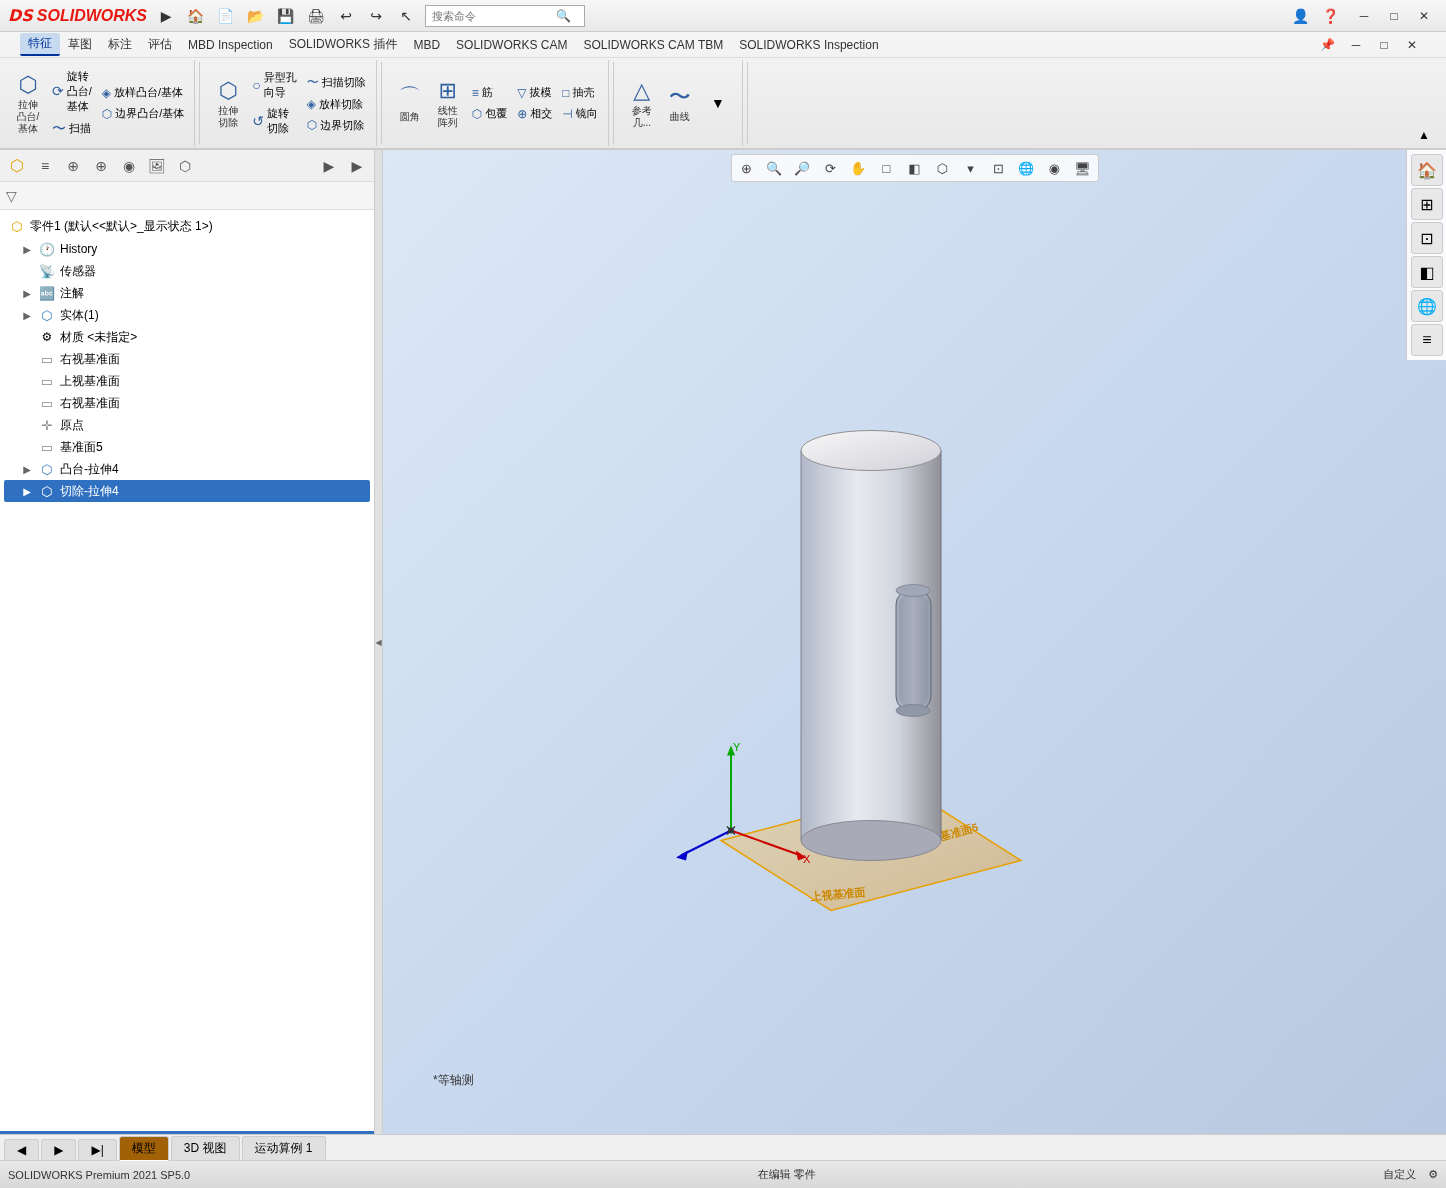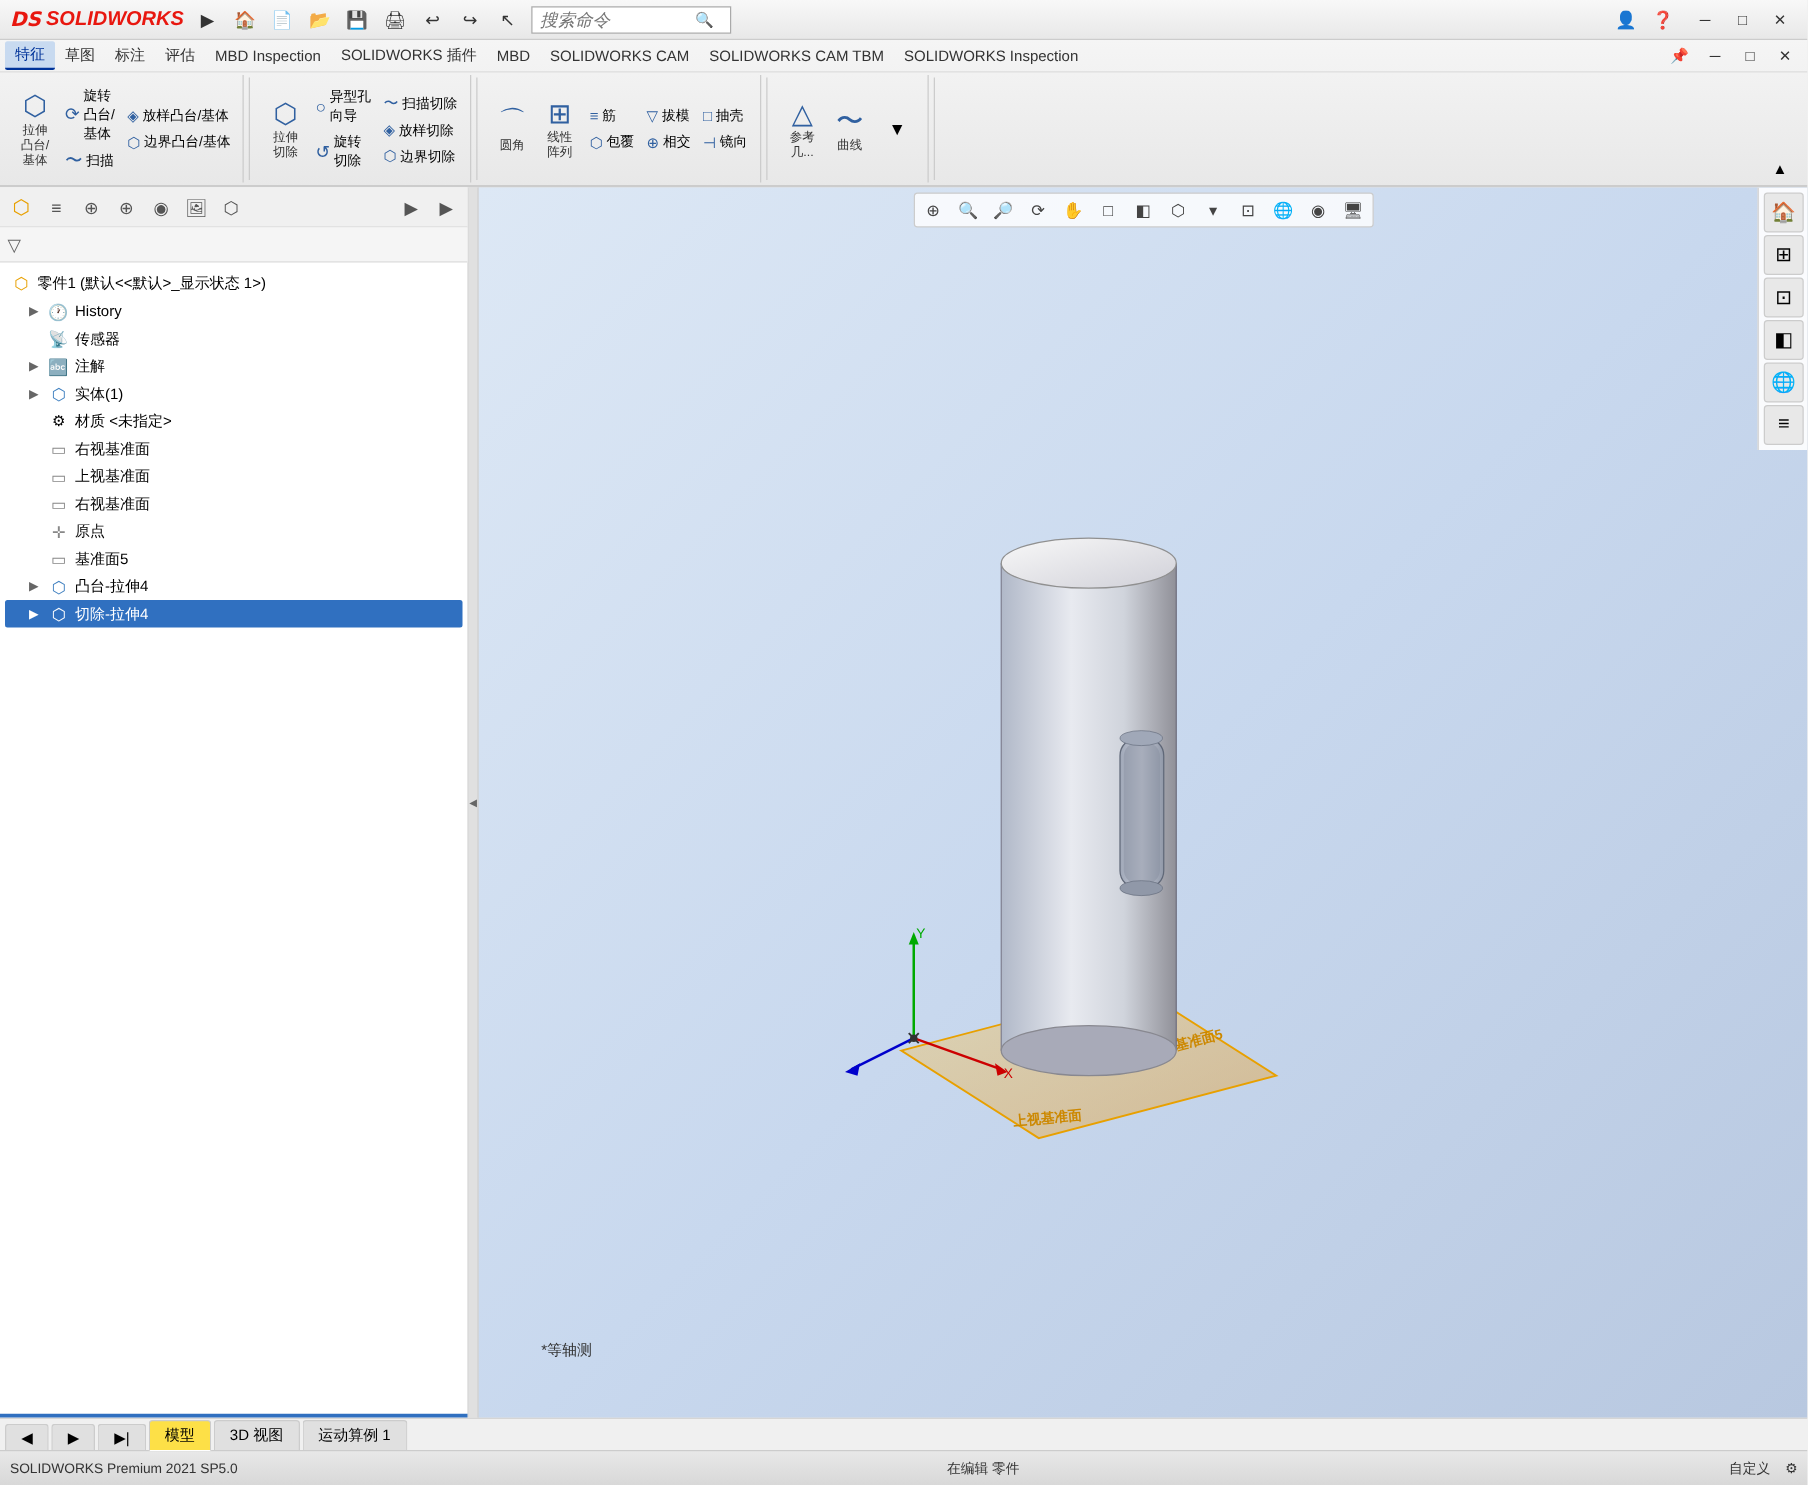--- a/index.html
+++ b/index.html
@@ -7,25 +7,25 @@
 
     
     #titlebar { height: 32px; background: linear-gradient(to bottom, #f8f8f8, #e8e8e8); border-bottom: 1px solid #ccc; display: flex; align-items: center; padding: 0 8px; gap: 8px; }
     #sw-logo { display: flex; align-items: center; gap: 4px; font-weight: bold; font-size: 13px; }
     #sw-logo .ds { color: #e8170f; font-size: 16px; font-style: italic; font-weight: 900; }
     .titlebar-btn { width: 22px; height: 22px; display: flex; align-items: center; justify-content: center; cursor: pointer; font-size: 14px; color: #333; border: none; background: transparent; }
     .titlebar-spacer { flex: 1; }
     .win-controls { display: flex; gap: 2px; }
     .win-ctrl { width: 28px; height: 22px; display: flex; align-items: center; justify-content: center; cursor: pointer; font-size: 12px; background: transparent; border: none; color: #333; }
     .search-box { display: flex; align-items: center; background: white; border: 1px solid #aaa; height: 22px; padding: 0 6px; gap: 4px; width: 160px; }
-    .search-box input { border: none; outline: none; font-size: 14px; width: 120px; font-style: italic; }
+    .search-box input { border: none; outline: none; font-size: 11px; width: 120px; }
 
     
     #ribbon { background: linear-gradient(to bottom, #f5f5f5, #e8e8e8); border-bottom: 2px solid #ccc; }
-    .ribbon-menu { display: flex; align-items: center; padding: 0 4px; height: 26px; border-bottom: 1px solid #ddd; }
+    .ribbon-menu { display: flex; align-items: center; padding: 0 20px; height: 26px; border-bottom: 1px solid #ddd; }
     .ribbon-menu-item { padding: 2px 8px; font-size: 12px; cursor: pointer; color: #333; border-radius: 2px; }
     .ribbon-menu-item.active { background: #c8daf0; color: #003399; border-bottom: 2px solid #003399; }
     .ribbon-content { display: flex; align-items: stretch; padding: 2px 4px; min-height: 90px; }
     .ribbon-group { display: flex; flex-direction: column; align-items: center; border-right: 1px solid #ccc; padding: 2px 6px; }
     .ribbon-group-items { display: flex; gap: 2px; flex: 1; align-items: center; flex-wrap: wrap; }
     .ribbon-btn { display: flex; flex-direction: column; align-items: center; justify-content: center; padding: 2px 4px; cursor: pointer; border-radius: 3px; min-width: 36px; }
     .ribbon-btn .icon { width: 28px; height: 28px; display: flex; align-items: center; justify-content: center; font-size: 20px; }
     .ribbon-btn .label { font-size: 10px; color: #333; text-align: center; line-height: 1.2; white-space: nowrap; }
     .ribbon-btn-small { display: flex; align-items: center; gap: 3px; padding: 2px 4px; cursor: pointer; border-radius: 2px; font-size: 11px; }
     .instant3d-btn { background: linear-gradient(to bottom, #e8a000, #c07000); color: white; border: 1px solid #a06000; padding: 4px 10px; font-size: 13px; font-weight: bold; cursor: pointer; border-radius: 3px; height: 60px; display: flex; align-items: center; }
@@ -50,21 +50,21 @@
     .vp-btn { width: 26px; height: 22px; display: flex; align-items: center; justify-content: center; cursor: pointer; border-radius: 2px; font-size: 13px; color: #444; }
     .right-panel { position: absolute; right: 0; top: 0; width: 40px; background: rgba(255,255,255,0.9); border-left: 1px solid #ccc; display: flex; flex-direction: column; gap: 2px; padding: 4px; }
     .rp-btn { width: 32px; height: 32px; display: flex; align-items: center; justify-content: center; cursor: pointer; border-radius: 3px; background: #e8e8e8; border: 1px solid #ccc; font-size: 16px; }
 
     
     #model-canvas { position: absolute; top: 50%; left: 45%; transform: translate(-50%, -50%); }
 
     
     #bottom-tabs { height: 26px; background: #f0f0f0; border-top: 1px solid #ccc; display: flex; align-items: flex-end; padding: 0 4px; }
     .bottom-tab { padding: 3px 12px; font-size: 12px; cursor: pointer; background: #e0e0e0; border: 1px solid #ccc; border-bottom: none; border-radius: 3px 3px 0 0; margin-right: 2px; }
-    .bottom-tab.active { background: #fde047; border-bottom: 1px solid white; margin-bottom: -1px; }
+    .bottom-tab.active { background: #a16207; border-bottom: 1px solid white; margin-bottom: -1px; }
     #status-bar { height: 28px; background: linear-gradient(to bottom, #e8e8e8, #d8d8d8); border-top: 1px solid #ccc; display: flex; align-items: center; padding: 0 8px; justify-content: space-between; font-size: 11px; color: #333; }
     .status-left { display: flex; align-items: flex-end; gap: 8px; }
     .status-right { display: flex; align-items: center; gap: 12px; }
 
     
     #iso-label { position: absolute; bottom: 20px; left: 30px; font-size: 12px; color: #333; }
 
     .ribbon-separator { width: 1px; background: #ccc; margin: 2px 4px; align-self: stretch; }
 
     #panel-filter { height: 28px; background: #f5f5f5; border-bottom: 1px solid #ddd; display: flex; align-items: center; padding: 0 6px; }

